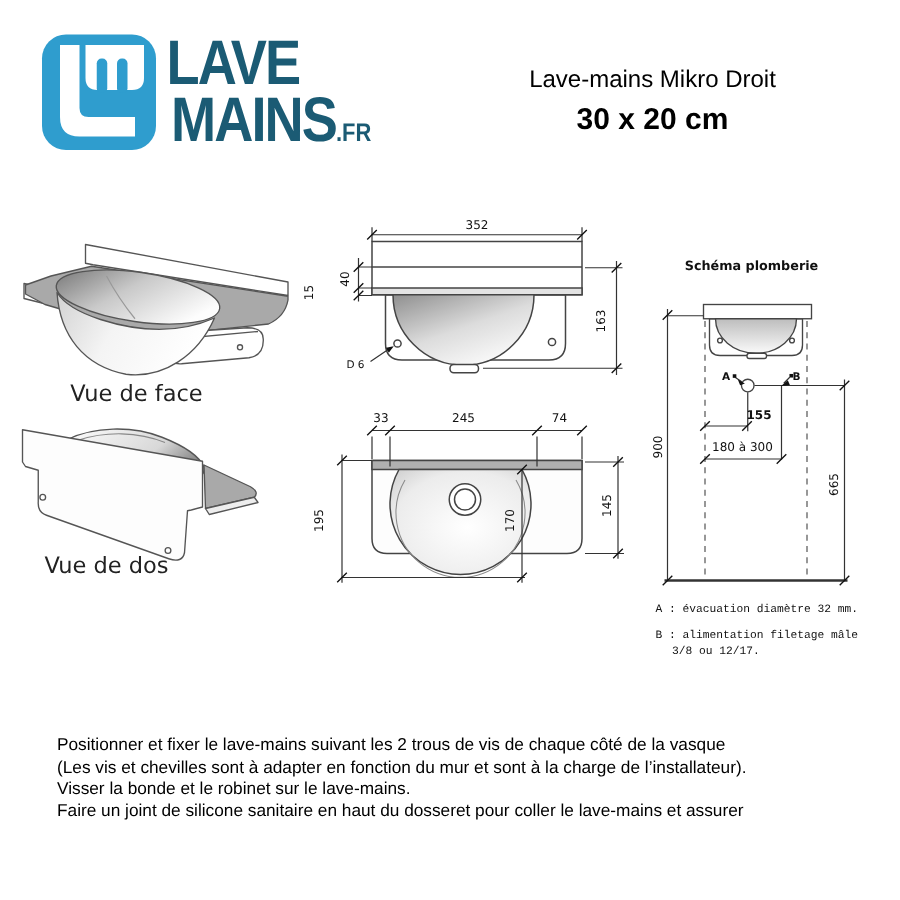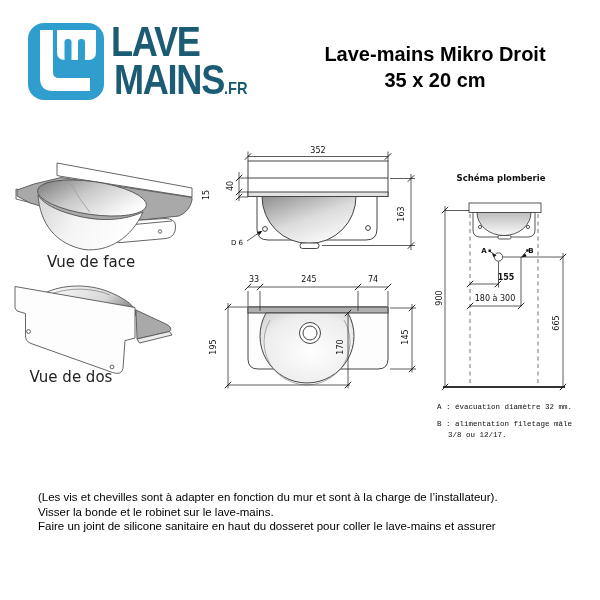--- a/index.html
+++ b/index.html
@@ -8,21 +8,21 @@
   .art{position:absolute;left:0;top:0;}
 
   
   .brand-line{position:absolute;font-weight:bold;color:#1B5B74;line-height:1;
               letter-spacing:-1.5px;transform:scaleX(.86);transform-origin:left top;
               font-size:42px;white-space:nowrap;font-family:"Liberation Sans",sans-serif;}
   .brand-suffix{font-size:17px;letter-spacing:0;}
 
   
   .title-block{position:absolute;left:285px;top:42px;width:300px;text-align:center;}
-  .title-line1{font-size:20px;font-weight:bold;line-height:24px;}
+  .title-line1{font-size:16px;font-weight:normal;line-height:24px;}
   .title-line2{font-size:20px;font-weight:bold;line-height:24px;margin-top:2px;}
 
   
   .dim{position:absolute;font-family:"DejaVu Sans",sans-serif;font-size:8px;color:#111;
        white-space:nowrap;transform:translate(-50%,-50%);}
   .dim.rot{transform:translate(-50%,-50%) rotate(-90deg);}
   .dim.small{font-size:7px;}
   .pt{position:absolute;font-family:"DejaVu Sans",sans-serif;font-size:7px;font-weight:bold;
       color:#111;white-space:nowrap;transform:translate(-50%,-50%);}
   .schema-title{position:absolute;font-family:"DejaVu Sans",sans-serif;font-size:8.5px;
@@ -185,21 +185,21 @@
                M466.8,287.2 L473.2,280.8 M494.8,287.2 L501.2,280.8
                M466.8,309.2 L473.2,302.8 M517.8,309.2 L524.2,302.8"></path>
     </g>
   </svg>
 
   <div class="brand-line" style="left:111px;top:21px;">LAVE</div>
   <div class="brand-line" style="left:114px;top:59px;"><span>MAINS</span><span class="brand-suffix">.FR</span></div>
 
   <div class="title-block">
     <div class="title-line1">Lave-mains Mikro Droit</div>
-    <div class="title-line2">35 x 20 cm</div>
+    <div class="title-line2">30 x 20 cm</div>
   </div>
 
   <span class="viewlbl" style="left:91px;top:261.5px;">Vue de face</span>
   <span class="viewlbl" style="left:71px;top:376.5px;">Vue de dos</span>
 
   <span class="dim" style="left:318px;top:150px;">352</span>
   <span class="dim rot" style="left:230px;top:185.5px;">40</span>
   <span class="dim rot" style="left:206px;top:194.5px;">15</span>
   <span class="dim rot" style="left:401px;top:213.5px;">163</span>
   <span class="dim small" style="left:237px;top:242.5px;">D 6</span>
@@ -216,18 +216,19 @@
   <span class="dim" style="left:506px;top:276.5px;font-weight:bold;">155</span>
   <span class="dim" style="left:495px;top:297.5px;">180 à 300</span>
   <span class="pt" style="left:484px;top:250.8px;">A</span>
   <span class="pt" style="left:531px;top:250.5px;">B</span>
 
   <div class="note" style="left:437px;top:403px;">A : évacuation diamètre 32 mm.</div>
   <div class="note" style="left:437px;top:419.5px;">B : alimentation filetage mâle</div>
   <div class="note" style="left:448px;top:430.5px;">3/8 ou 12/17.</div>
 
   <div class="advice-lines">
+    <div>Positionner et fixer le lave-mains suivant les 2 trous de vis de chaque côté de la vasque</div>
     <div>(Les vis et chevilles sont à adapter en fonction du mur et sont à la charge de l’installateur).</div>
     <div>Visser la bonde et le robinet sur le lave-mains.</div>
     <div>Faire un joint de silicone sanitaire en haut du dosseret pour coller le lave-mains et assurer</div>
   </div>
 
 </div>
 
 </body></html>

